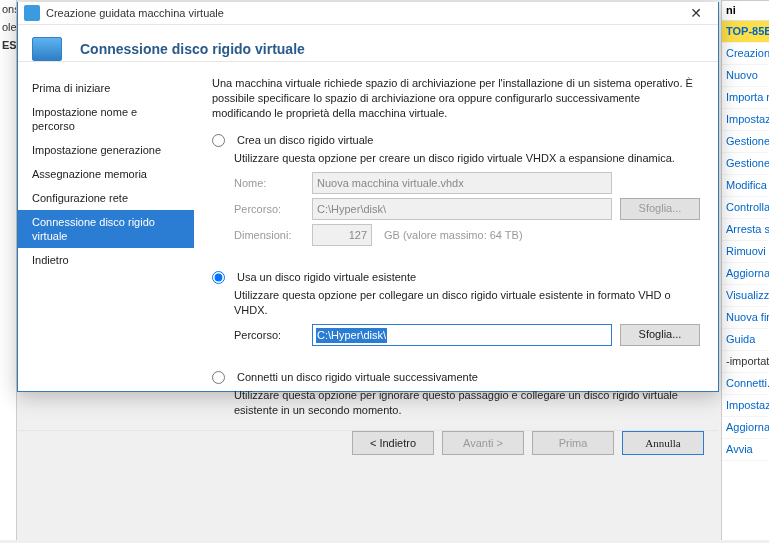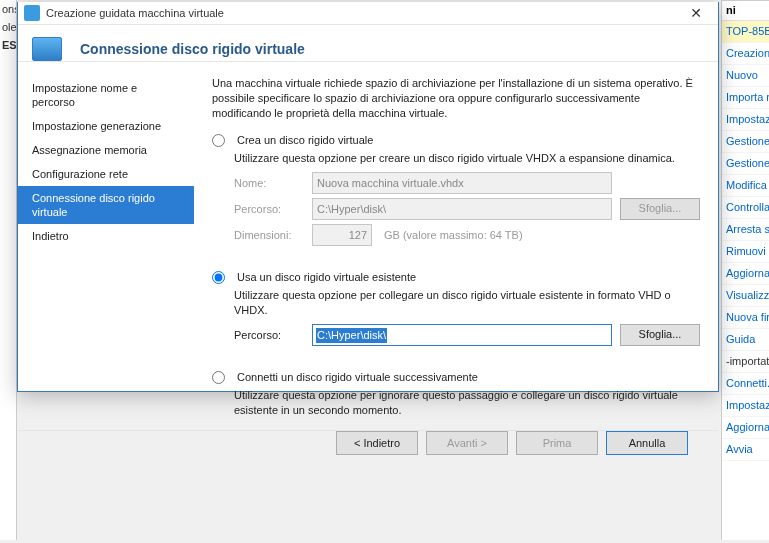--- a/index.html
+++ b/index.html
@@ -4,21 +4,21 @@
 <style>
   * { box-sizing: border-box; margin: 0; padding: 0; font-family: "Segoe UI", Tahoma, sans-serif; font-size: 11px; }
   body { background: #f0f0f0; width: 769px; height: 543px; position: relative; overflow: hidden; }
 
   .bg-right {
     position: absolute; right: 0; top: 0; width: 48px; height: 540px;
     background: #fff; border-left: 1px solid #ccc; border-top: 1px solid #ccc;
   }
   .bg-right .hdr { height: 20px; background: #fff; border-bottom: 1px solid #e0e0e0; padding: 3px 4px; font-weight: bold; }
   .bg-right .itm { height: 22px; padding: 4px 4px; border-bottom: 1px solid #f4f4f4; white-space: nowrap; overflow: hidden; color: #0066cc; }
-  .bg-right .sel { background: #fef9c3; }
+  .bg-right .sel { background: #fde047; font-weight: bold; }
   .bg-right .lbl { color: #333; }
 
   .bg-left {
     position: absolute; left: 0; top: 0; width: 17px; height: 540px; background: #fff;
     border-right: 1px solid #ccc; font-size: 10px; color: #333; overflow: hidden;
   }
   .bg-left div { padding: 3px 2px; white-space: nowrap; }
 
   .dlg {
     position: absolute; left: 17px; top: 2px; width: 702px; height: 390px;
@@ -65,28 +65,28 @@
 
   .sel-input {
     border: 1px solid #2b7cd3 !important;
     background: #fff !important;
   }
   .sel-input .hl { background: #2b7cd3; color: #fff; padding: 0 1px; }
   .group-dis .lbl, .group-dis .unit { color: #9a9a9a; }
 
   .footer {
     height: 44px; border-top: 1px solid #e5e5e5; display: flex; align-items: center;
-    justify-content: flex-end; gap: 8px; padding: 0 30px;
+    justify-content: flex-end; gap: 8px; padding: 0 14px;
   }
   .footer button {
     width: 82px; height: 24px; border: 1px solid #adadad; background: #e1e1e1;
     font-size: 11px; color: #222;
   }
   .footer button.dis { color: #9a9a9a; }
-  .footer button.def { border-color: #2b7cd3; }
+  .footer button.def { border-color: #2b7cd3; font-family: Liberation Serif, serif; }
 
   .section-gap { height: 14px; }
 </style>
 </head>
 <body>
 
 <div class="bg-left">
   <div>ons</div>
   <div>ole</div>
   <div style="font-weight:bold">ESK</div>
@@ -125,20 +125,21 @@
     <div class="close">✕</div>
   </div>
 
   <div class="header">
     <div class="hicon"></div>
     <div class="htxt">Connessione disco rigido virtuale</div>
   </div>
 
   <div class="body">
     <div class="nav" id="nav">
+        <div class="step">Prima di iniziare</div>
         <div class="step">Impostazione nome e percorso</div>
         <div class="step">Impostazione generazione</div>
         <div class="step">Assegnazione memoria</div>
         <div class="step">Configurazione rete</div>
         <div class="step sel">Connessione disco rigido virtuale</div>
         <div class="step">Indietro</div>
       </div>
 
     <div class="content">
       <div class="intro">Una macchina virtuale richiede spazio di archiviazione per l'installazione di un sistema operativo. È possibile specificare lo spazio di archiviazione ora oppure configurarlo successivamente modificando le proprietà della macchina virtuale.</div>

